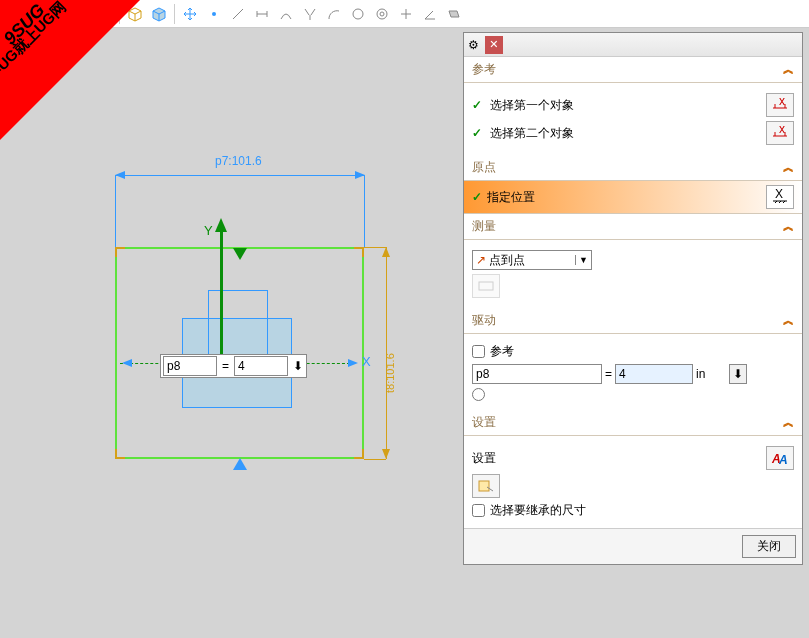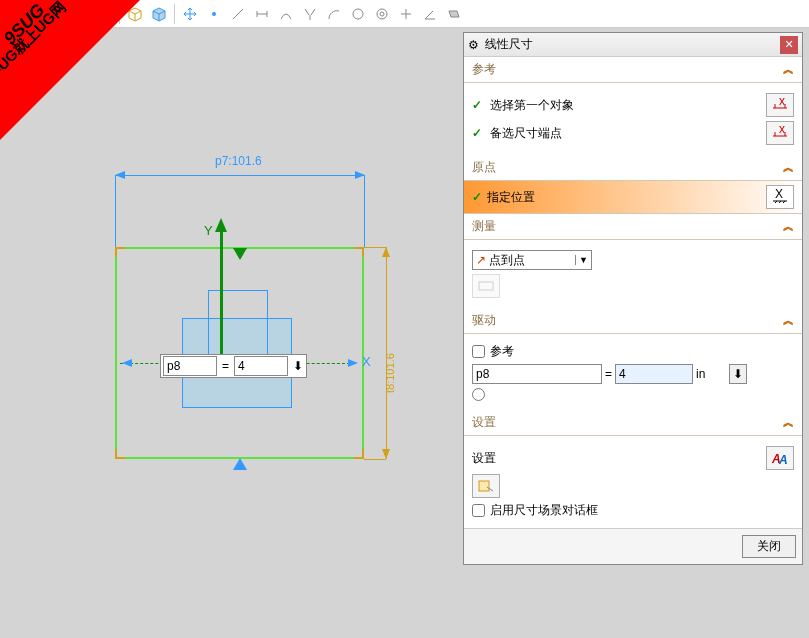--- a/index.html
+++ b/index.html
@@ -264,42 +264,41 @@
       <span class="eq">=</span>
       <input type="text" style="width: 54px;" value="4">
       <span class="dd">⬇</span>
     </div>
   </div>
 </div>
 
 <div class="dialog">
   <div class="dlg-title">
     <span class="gear">⚙</span>
-    <span class="ttl">线性尺寸</span>
     <span class="close">✕</span>
   </div>
 
   <div class="section-hdr">
     <span class="lbl">参考</span>
     <span class="chev">︽</span>
   </div>
   <div class="section-body">
     <div class="row">
       <span class="chk">✓</span>
       <span class="txt">选择第一个对象</span>
       <span class="icon-btn">
           <svg>
             <path d="M2 10 L16 10 M4 6 L4 10 M14 6 L14 10" stroke="#c00" fill="none"></path>
             <text x="8" y="7" font-size="7" fill="#c00">x</text>
           </svg>
         </span>
     </div>
     <div class="row">
       <span class="chk">✓</span>
-      <span class="txt">备选尺寸端点</span>
+      <span class="txt">选择第二个对象</span>
       <span class="icon-btn">
           <svg>
             <path d="M2 10 L16 10 M4 6 L4 10 M14 6 L14 10" stroke="#c00" fill="none"></path>
             <text x="8" y="7" font-size="7" fill="#c00">x</text>
           </svg>
         </span>
     </div>
   </div>
 
   <div class="section-hdr">
@@ -379,20 +378,20 @@
     <div class="row">
       <span class="icon-btn">
           <svg>
             <rect x="2" y="2" width="10" height="10" fill="#ffe9a8" stroke="#cc9933"></rect>
             <path d="M10 8 L16 12" stroke="#888"></path>
           </svg>
         </span>
     </div>
     <div class="check-row">
       <input type="checkbox" style="">
-      <span>启用尺寸场景对话框</span>
+      <span>选择要继承的尺寸</span>
     </div>
   </div>
 
   <div class="footer">
     <button>关闭</button>
   </div>
 </div>
 
 </body></html>

